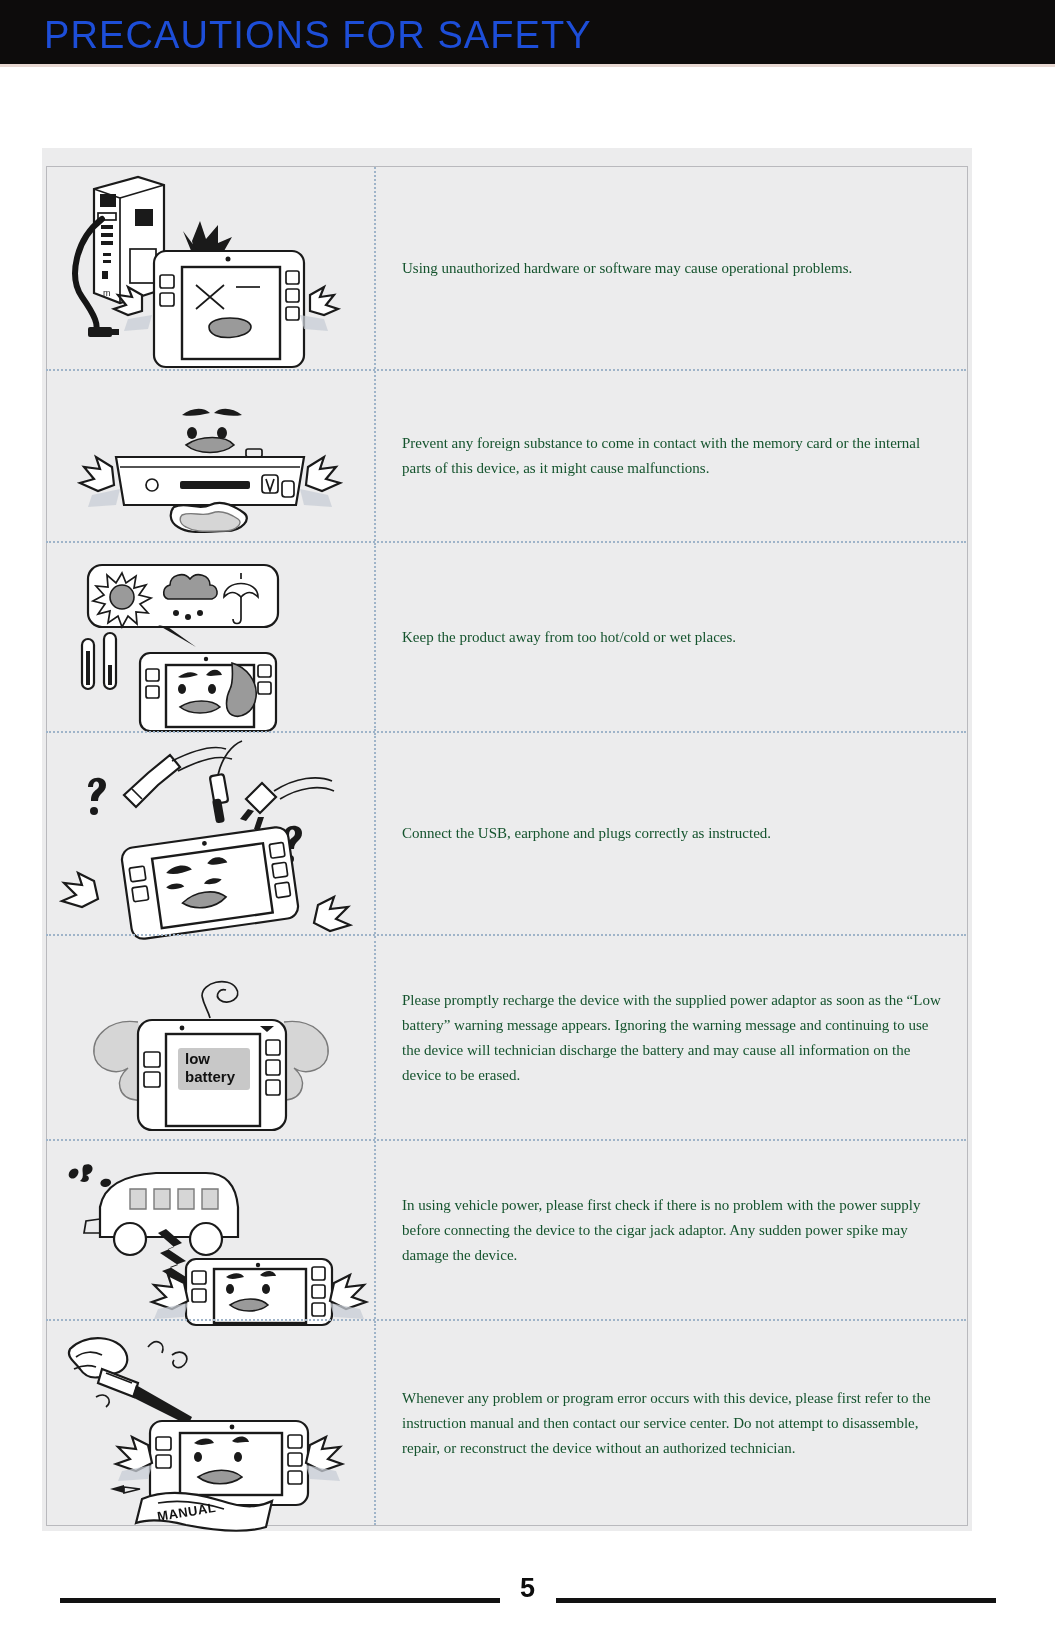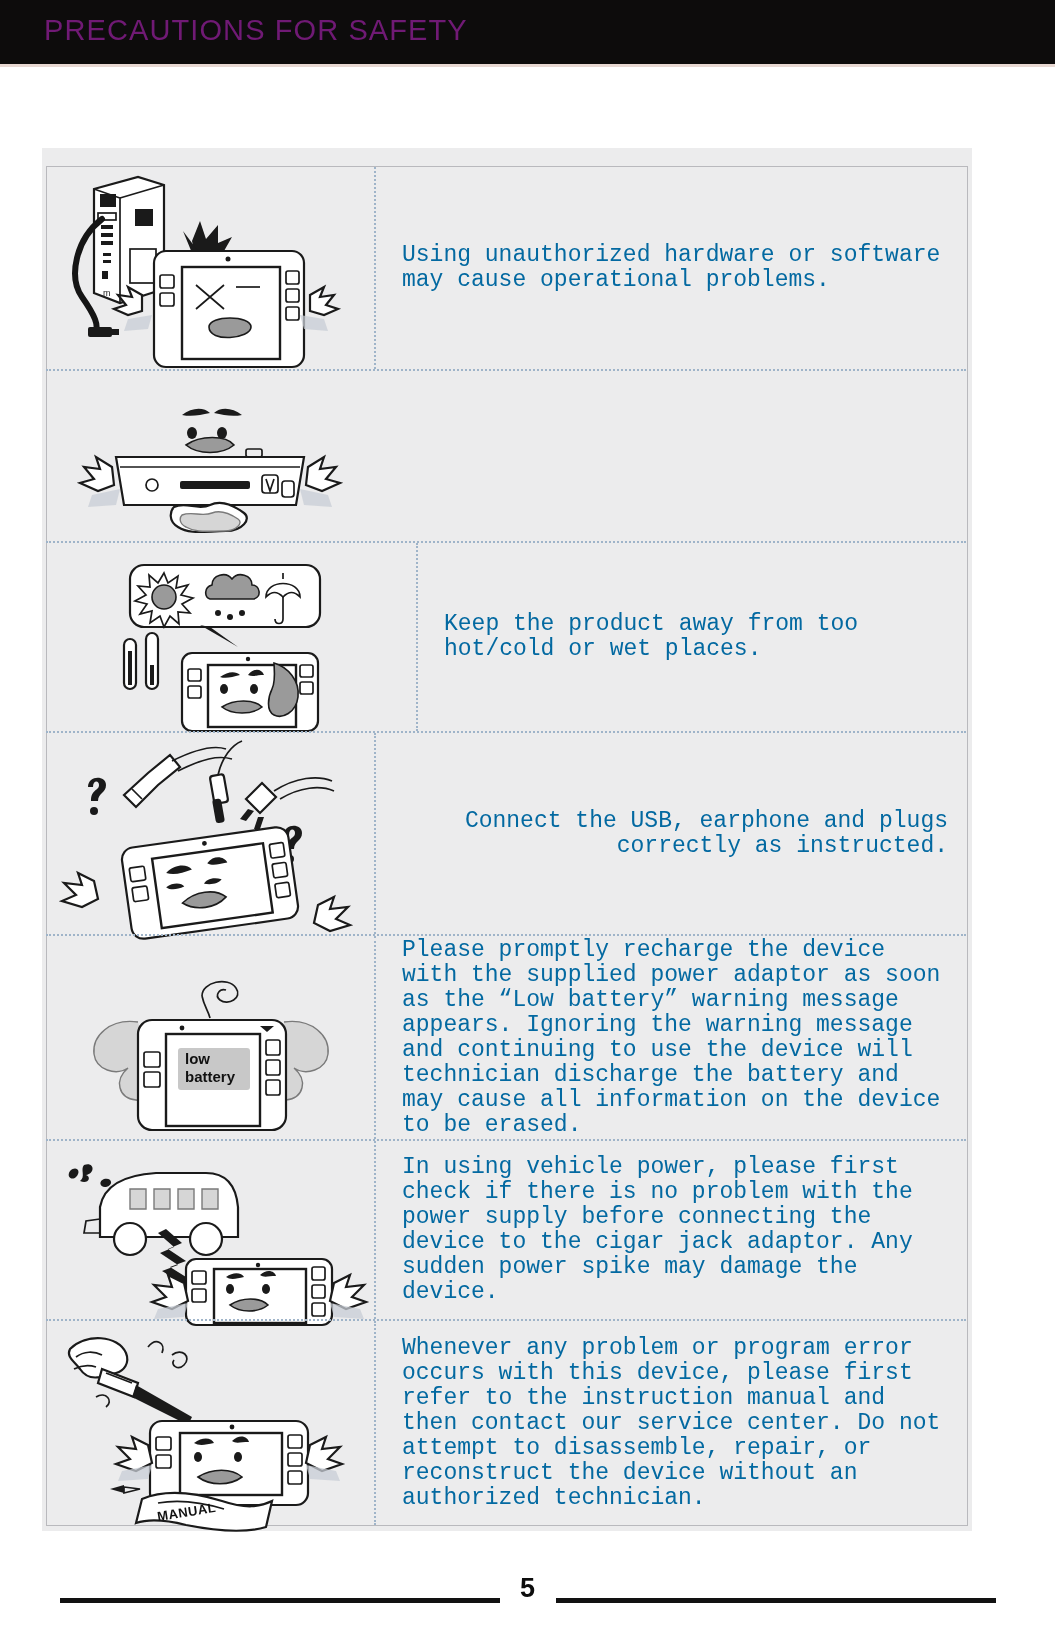--- a/index.html
+++ b/index.html
@@ -20,23 +20,23 @@
     position: absolute;
     left: 0; top: 0;
     width: 1055px;
     height: 64px;
     background: #0d0c0c;
   }
   .header-title {
     position: absolute;
     left: 44px;
     top: 14px;
-    font-size: 29px;
+    font-size: 38px;
     letter-spacing: 1.1px;
-    color: #701a75;
+    color: #1d4ed8;
     font-family: "Liberation Sans", sans-serif;
     font-weight: 400;
     white-space: nowrap;
   }
   .header-underline {
     position: absolute;
     left: 0; top: 64px;
     width: 1055px; height: 3px;
     background: #e8d8d2;
   }
@@ -88,29 +88,29 @@
     flex: 1 1 auto;
     border-left: 2px dotted #9fb4c9;
     padding: 4px 18px 4px 26px;
     box-sizing: border-box;
     align-self: stretch;
     display: flex;
     align-items: center;
   }
   .row-text p {
     margin: 0;
-    font-size: 23px;
+    font-size: 15px;
     line-height: 25px;
-    color: #0369a1;
-    font-family: Liberation Mono, monospace;
+    color: #14532d;
+    font-family: Liberation Serif, serif;
   }
 
   .r1 { height: 202px; }
   .r2 { height: 172px; }
-  .r3 { height: 190px; padding-left: 42px; }
+  .r3 { height: 190px; }
   .r4 { height: 203px; text-align: right; }
   .r5 { height: 205px; }
   .r6 { height: 180px; }
   .r7 { height: 206px; }
 
   
   .footer {
     position: absolute;
     left: 0;
     top: 1545px;
@@ -265,20 +265,23 @@
         <g>
           <path class="lineart" d="M66 96 l-16 -10 l4 12 l-16 -2 l10 12 l-14 4 l18 8 l16 -6 Z"></path>
           <path class="shadow" d="M46 124 l28 -6 l-4 16 l-28 2 Z"></path>
         </g>
         <g>
           <path class="lineart" d="M262 96 l16 -10 l-4 12 l16 -2 l-10 12 l14 4 l-18 8 l-16 -6 Z"></path>
           <path class="shadow" d="M282 124 l-28 -6 l4 16 l28 2 Z"></path>
         </g>
       </svg>
     </div>
+    <div class="row-text">
+      <p>Prevent any foreign substance to come in contact with the memory card or the internal parts of this device, as it might cause malfunctions.</p>
+    </div>
   </div>
 
   <div class="row r3">
     <div class="row-illus">
       <svg width="328" height="190" viewBox="0 0 328 190">
 
         <g>
           <rect class="lineart" x="42" y="22" width="190" height="62" rx="14"></rect>
           <path class="solidblk" d="M112 82 L150 104 L122 84 Z"></path>
 

